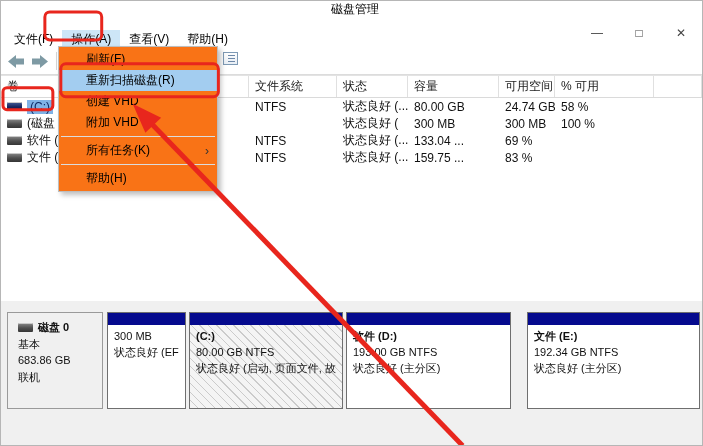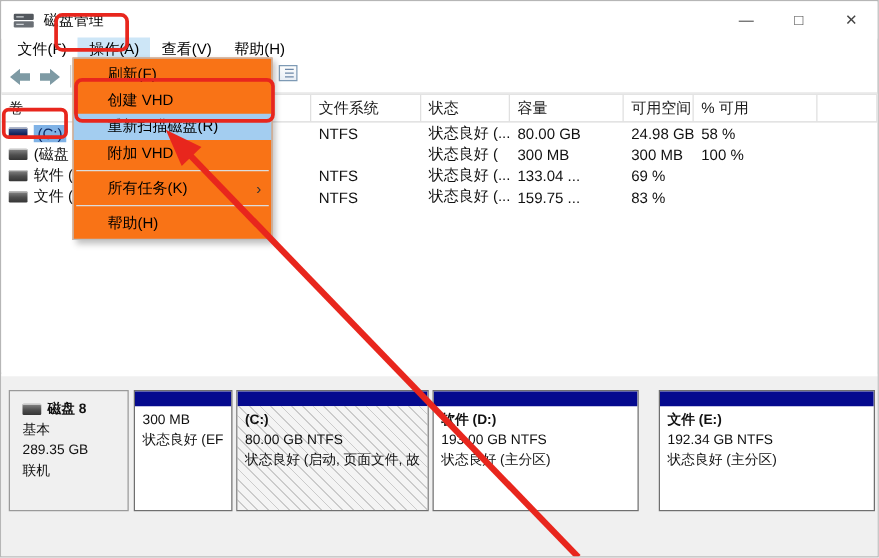--- a/index.html
+++ b/index.html
@@ -3,21 +3,21 @@
 <meta charset="utf-8">
 <style>
   html,body{margin:0;padding:0;}
   body{
     width:703px;height:446px;position:relative;overflow:hidden;
     font-family:"Liberation Sans","DejaVu Sans",sans-serif;
     background:#fff;border:1px solid #b6b6b6;box-sizing:border-box;
     -webkit-font-smoothing:antialiased;
   }
   
-  .titlebar{height:30px;display:flex;align-items:center;background:#fff;}
+  .titlebar{height:30px;display:flex;align-items:center;background:#fff;flex-direction:column;}
   .app-icon{width:18px;height:15px;margin-left:9px;}
   .title{font-size:12px;margin-left:7px;color:#000;}
   .wincontrols{margin-left:auto;display:flex;height:30px;}
   .wbtn{width:42px;height:30px;display:flex;align-items:center;justify-content:center;
         font-size:12px;color:#444;}
   
   .menubar{height:17px;display:flex;align-items:center;font-size:12px;padding-left:4px;}
   .menubar .mitem{padding:1px 9px;color:#000;}
   .mitem.open{background:#cde6f7;}
   
@@ -117,21 +117,21 @@
   </div>
 
   <div class="lrow ldata">
     <span class="cell volname">
         <span class="hdd sys"></span>
       <span class="sel">(C:)</span>
       </span>
     <span class="cell">NTFS</span>
     <span class="cell">状态良好 (...</span>
     <span class="cell">80.00 GB</span>
-    <span class="cell">24.98 GB</span>
+    <span class="cell">24.74 GB</span>
     <span class="cell">58 %</span>
     <span class="cell"></span>
   </div>
 
   <div class="lrow ldata">
     <span class="cell volname">
         <span class="hdd"></span>
       <span>(磁盘 (</span>
       </span>
     <span class="cell"></span>
@@ -162,41 +162,41 @@
     <span class="cell">NTFS</span>
     <span class="cell">状态良好 (...</span>
     <span class="cell">159.75 ...</span>
     <span class="cell">83 %</span>
     <span class="cell"></span>
   </div>
 </div>
 
 <div class="dropmenu">
   <div class="ditem">刷新(F)</div>
+  <div class="ditem hl">重新扫描磁盘(R)</div>
   <div class="ditem">创建 VHD</div>
-  <div class="ditem hl">重新扫描磁盘(R)</div>
   <div class="ditem">附加 VHD</div>
   <div class="dsep"></div>
   <div class="ditem">
     <span>所有任务(K)</span>
     <span class="sub">›</span>
   </div>
   <div class="dsep"></div>
   <div class="ditem">帮助(H)</div>
 </div>
 
 <div class="bottompanel">
   <div class="diskrow">
     <div class="diskinfo">
       <div class="dname">
           <span class="hdd"></span>
-        <span>磁盘 8</span>
+        <span>磁盘 0</span>
         </div>
       <div>基本</div>
-      <div>289.35 GB</div>
+      <div>683.86 GB</div>
       <div>联机</div>
     </div>
     <div class="partwrap">
       <div class="part" style="left:2px;width:79px;">
         <div class="pbar"></div>
         <div class="pbody">
           <div>300 MB</div>
           <div>状态良好 (EF</div>
         </div>
       </div>

